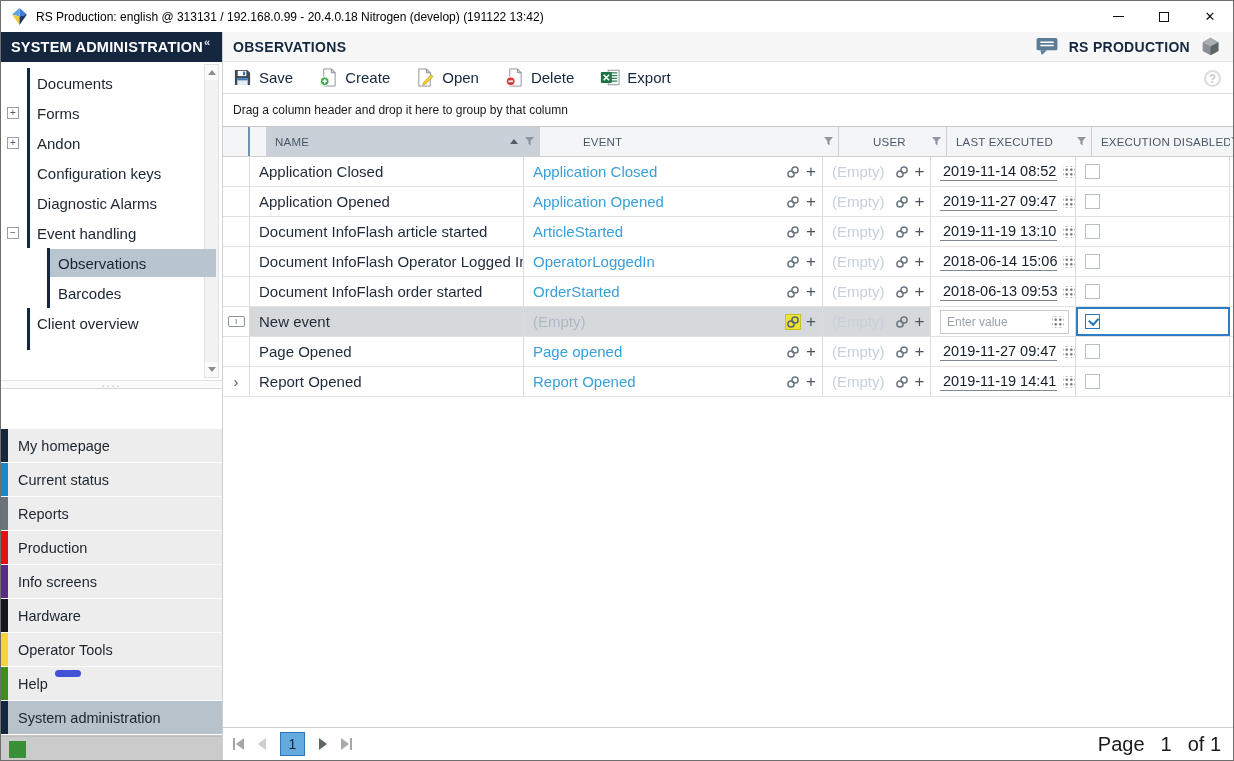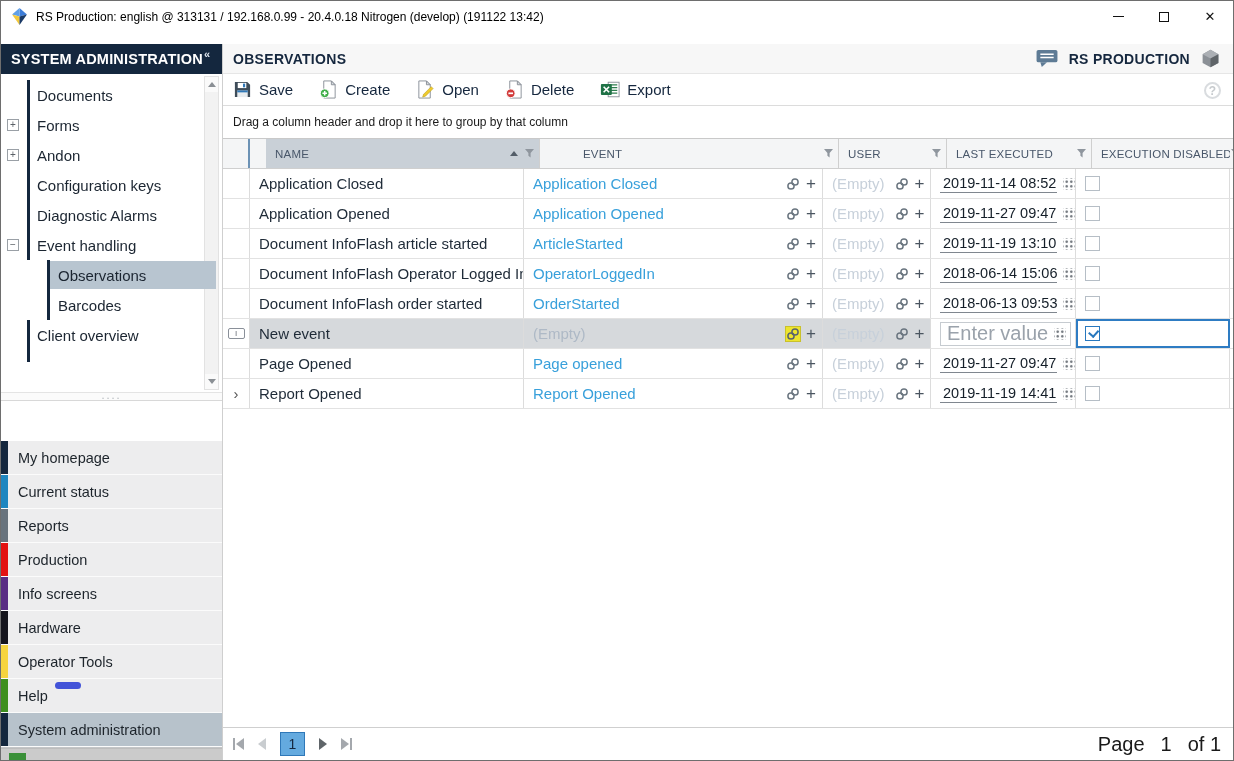--- a/index.html
+++ b/index.html
@@ -1,17 +1,17 @@
 <!DOCTYPE html>
 <html><head>
 <meta charset="utf-8">
 <style>
   * { margin:0; padding:0; box-sizing:border-box; }
   html,body { width:1234px; height:761px; font-family:"Liberation Sans", sans-serif; background:#fff; }
-  .frame { width:1234px; height:761px; border:1px solid #6e6e6e; display:flex; flex-direction:column; overflow:hidden; background:#fff;gap:12px; }
+  .frame { width:1234px; height:761px; border:1px solid #6e6e6e; display:flex; flex-direction:column; overflow:hidden; background:#fff; }
 
   
   .titlebar { height:31px; flex:0 0 31px; display:flex; align-items:center; background:#fff; }
   .titlebar .appicon { margin:0 8px 0 10px; width:17px; height:17px; }
   .titlebar .ttext { font-size:12px; color:#000; flex:1; white-space:nowrap; overflow:hidden; }
   .winbtns { display:flex; height:100%; }
   .winbtn { width:46px; height:100%; display:flex; align-items:center; justify-content:center; color:#111; font-size:13px; cursor:pointer; }
   .wmin { width:11px; border-top:1px solid #111; display:block; }
   .wmax { width:10px; height:10px; border:1px solid #111; display:block; }
 
@@ -70,42 +70,42 @@
   .grid { flex:0 0 auto; }
   .grow { display:flex; height:30px; }
   .hrow { background:#F4F5F6; border-bottom:1px solid #cfcfcf; }
   .hcell { display:flex; align-items:center; border-right:1px solid #cfcfcf; padding:0 4px 0 9px; font-size:11.5px; color:#49576a; letter-spacing:.2px; position:relative; cursor:pointer; }
   .hcell .htxt { flex:1; white-space:nowrap; overflow:hidden; }
   .hcell.sorted { background:#C9D0D7;margin-left:16px; }
   .sortasc { width:0; height:0; border-left:4px solid transparent; border-right:4px solid transparent; border-bottom:5px solid #535d68; margin-right:6px; }
   .c-ind { width:27px; flex:0 0 27px; border-right:2px solid #6C92B5; }
   .c-name { width:274px; flex:0 0 274px; }
   .c-event{ width:299px; flex:0 0 299px;padding-left:43px; }
-  .c-user { width:108px; flex:0 0 108px; }
+  .c-user { width:108px; flex:0 0 108px;text-align:center; }
   .c-date { width:145px; flex:0 0 145px; }
   .c-chk  { width:154px; flex:0 0 154px; }
   .hrow .c-ind { border-right:2px solid #6C92B5; background:#F4F5F6; }
 
   .drow { border-bottom:1px solid #e2e2e2; background:#fff; }
   .dcell { display:flex; align-items:center; border-right:1px solid #dcdcdc; padding:0 6px 0 9px; font-size:15px; color:#1f2b38; white-space:nowrap; overflow:hidden; }
   .drow .c-ind { padding:0; justify-content:center; background:#fff; color:#555; }
   .drow.sel .c-name, .drow.sel .c-event, .drow.sel .c-user { background:#D6D9DC; }
   .evlink { flex:1; color:#38A0DB; overflow:hidden; text-overflow:ellipsis; cursor:pointer; }
   .evlink.empty { color:#AEB9C6; cursor:default; }
   .emptytxt { color:#C7D0DA; }
   .cicons { display:flex; align-items:center; gap:6px; margin-left:4px; }
   .plus { color:#4a5560; font-size:17px; line-height:14px; cursor:pointer; }
   .linkicon { display:flex; cursor:pointer; }
   .linkicon.hl { background:#EDE42F; outline:1px solid #C9C12C; }
   .c-user .emptytxt { margin-right:6px; }
 
   .dateval { display:inline-block; border-bottom:1px solid #80878f; padding:0 3px 1px 3px; min-width:117px; font-size:14.5px; color:#141e28; }
   .dotsicon { width:12px; height:12px; margin-left:6px; flex:0 0 12px; background-image:radial-gradient(circle,#70767c 1.15px,transparent 1.35px); background-size:4.5px 4.5px; background-position:1.5px 1.5px; background-repeat:repeat; cursor:pointer; }
   .dateedit { flex:1; height:24px; border:1px solid #c6cbd0; background:#fff; display:flex; align-items:center; padding:0 4px 0 6px; }
-  .dateedit .ph { flex:1; color:#9aa2ab; font-size:20px; }
+  .dateedit .ph { flex:1; color:#9aa2ab; font-size:12px; }
 
   .chkbox { width:15px; height:15px; border:1px solid #b6bec6; background:#fff; position:relative; cursor:pointer; flex:0 0 15px; }
   .chkbox.on { border-color:#2878be; }
   .chkbox.on::after { content:""; position:absolute; left:3px; top:2px; width:7px; height:4.5px; border-left:2px solid #2878be; border-bottom:2px solid #2878be; transform:rotate(-48deg); }
   .c-chk.focus { border:2px solid #2E7CC3; padding-left:7px; background:#fff; }
 
   .edit-ind { width:17px; height:11px; border:1px solid #8a9099; border-radius:2px; font-size:8px; line-height:9px; color:#6a7078; text-align:center; }
   .arrow-ind { font-size:15px; color:#555; line-height:12px; }
 
   .filler { flex:1; background:#fff; }

